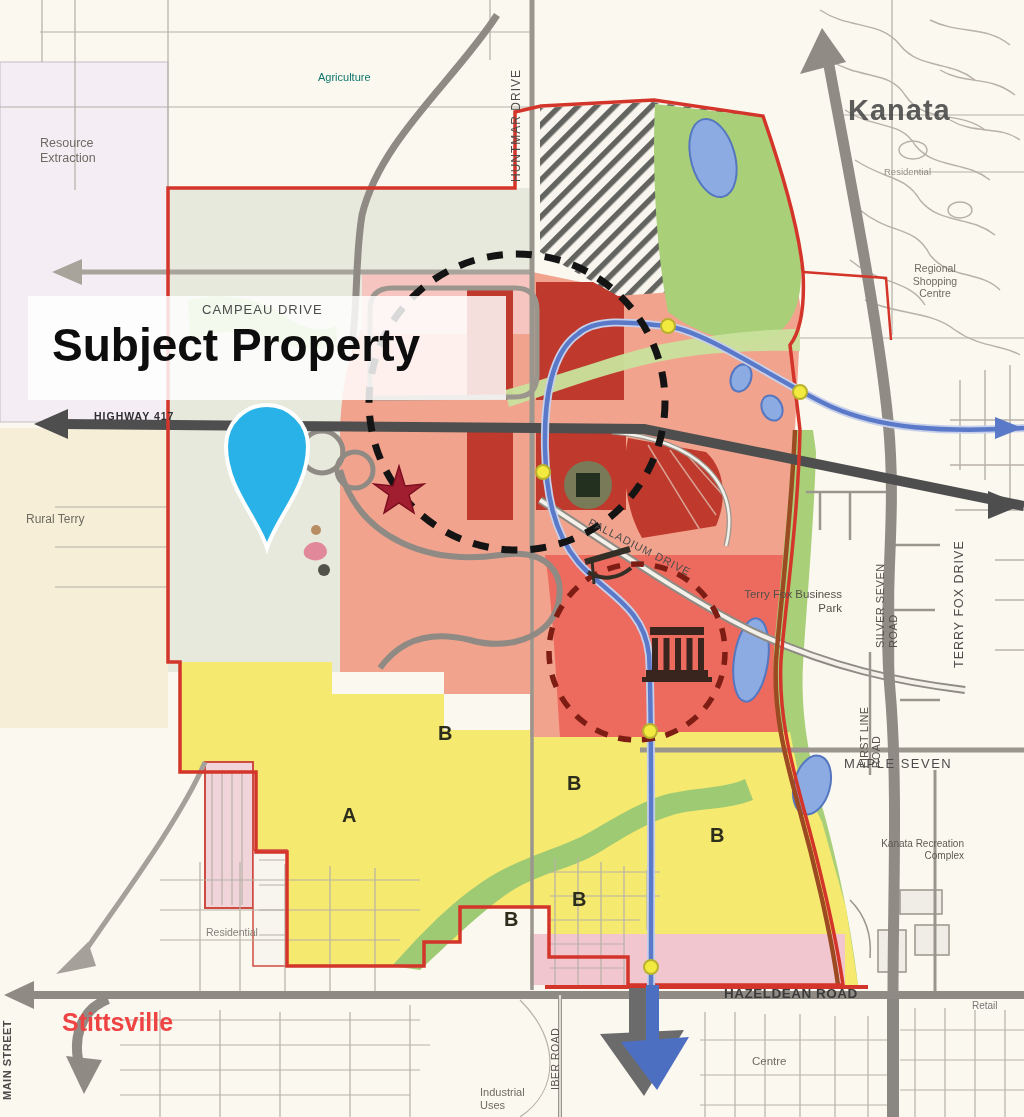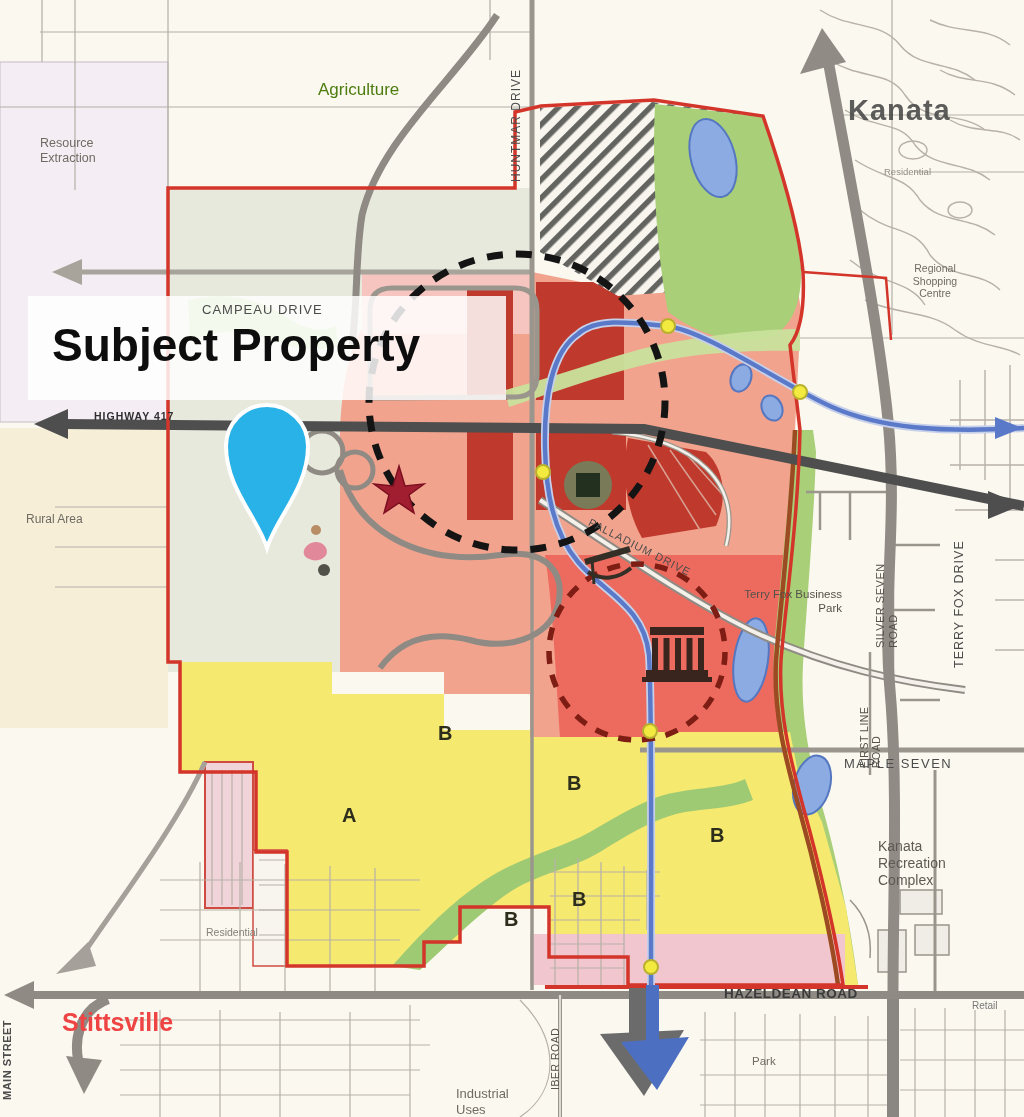--- a/index.html
+++ b/index.html
@@ -229,30 +229,30 @@
 
   <path d="M267,548 C258,518 226,488 226,446 A41,41 0 1 1 308,446 C308,488 276,518 267,548 Z" fill="#29b2e8" stroke="#ffffff" stroke-width="4"></path>
 </svg>
 
 <div class="band">
   <div class="band-text">Subject Property</div>
 </div>
 
 <div class="lbl big-place" style="left:848px;top:93px;font-size:29px;letter-spacing:1px;">Kanata</div>
 <div class="lbl" style="left:62px;top:1007px;font-size:25px;font-weight:700;color:#ef4444;">Stittsville</div>
-<div class="lbl" style="left:318px;top:80px;font-size:17px;color:#4d7c0f;">Agriculture</div>
+<div class="lbl" style="left:318px;top:71px;font-size:11px;color:#0f766e;">Agriculture</div>
 <div class="lbl wrapped" style="left:40px;top:136px;width:84px;font-size:12.5px;color:#6f6b63;">Resource Extraction</div>
-<div class="lbl" style="left:26px;top:512px;font-size:12px;color:#6f6b63;">Rural Area</div>
-<div class="lbl" style="left:752px;top:1055px;font-size:11.5px;color:#6f6b63;">Park</div>
+<div class="lbl" style="left:26px;top:512px;font-size:12px;color:#6f6b63;">Rural Terry</div>
+<div class="lbl" style="left:752px;top:1055px;font-size:11.5px;color:#6f6b63;">Centre</div>
 <div class="lbl" style="left:972px;top:1000px;font-size:10px;color:#777777;">Retail</div>
 <div class="lbl" style="left:884px;top:166px;font-size:9.5px;color:#908c84;">Residential</div>
 <div class="lbl" style="left:206px;top:926px;font-size:10.5px;color:#85817a;">Residential</div>
-<div class="lbl wrapped" style="left:456px;top:1086px;width:70px;font-size:13px;color:#6f6b63;">Industrial Uses</div>
+<div class="lbl wrapped" style="left:480px;top:1086px;width:70px;font-size:11px;color:#6f6b63;">Industrial Uses</div>
 <div class="lbl wrapped" style="left:896px;top:262px;width:78px;font-size:10.5px;color:#6f6b63;text-align:center;">Regional Shopping Centre</div>
-<div class="lbl wrapped" style="left:878px;top:838px;width:86px;font-size:14px;color:#5f5b54;text-align:left;">Kanata Recreation Complex</div>
+<div class="lbl wrapped" style="left:878px;top:838px;width:86px;font-size:10px;color:#5f5b54;text-align:right;">Kanata Recreation Complex</div>
 <div class="lbl wrapped" style="left:742px;top:588px;width:100px;font-size:11.5px;color:#55514a;text-align:right;">Terry Fox Business Park</div>
 
 <div class="lbl road-name" style="left:202px;top:254px;font-size:13px;margin-top:48px;">CAMPEAU DRIVE</div>
 <div class="lbl road-name vert" style="left:509px;top:182px;width:130px;font-size:12px;">HUNTMAR DRIVE</div>
 <div class="lbl" style="left:94px;top:410px;font-size:10.5px;font-weight:700;color:#2f2f2f;letter-spacing:1px;">HIGHWAY 417</div>
 <div class="lbl road-name" style="left:592px;top:516px;width:150px;font-size:11px;transform:rotate(27deg);transform-origin:0 0;">PALLADIUM DRIVE</div>
 <div class="lbl road-name" style="left:844px;top:756px;font-size:13px;letter-spacing:1.5px;">MAPLE SEVEN</div>
 <div class="lbl" style="left:724px;top:986px;font-size:13.5px;font-weight:700;color:#3a3a3a;letter-spacing:0.5px;">HAZELDEAN ROAD</div>
 <div class="lbl road-name vert" style="left:952px;top:668px;width:150px;font-size:12.5px;">TERRY FOX DRIVE</div>
 <div class="lbl vert wrapped" style="left:874px;top:648px;width:92px;font-size:11px;line-height:1.15;color:#55514a;letter-spacing:0.5px;">SILVER SEVEN ROAD</div>

